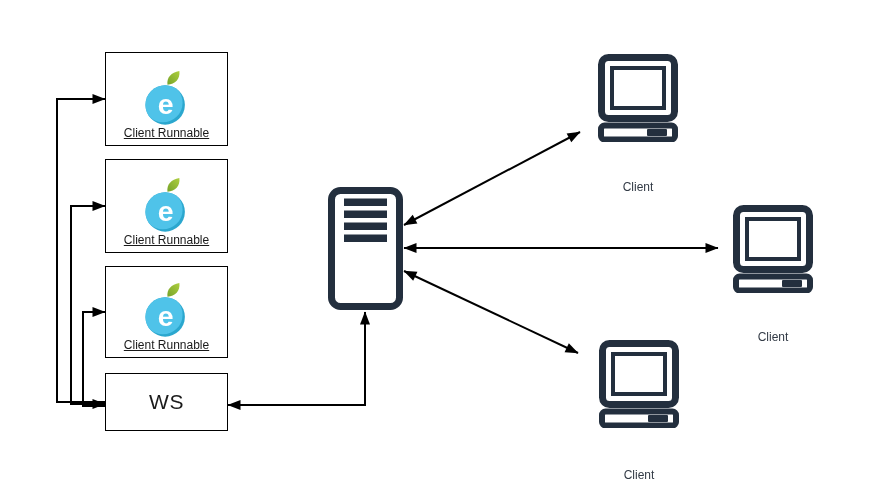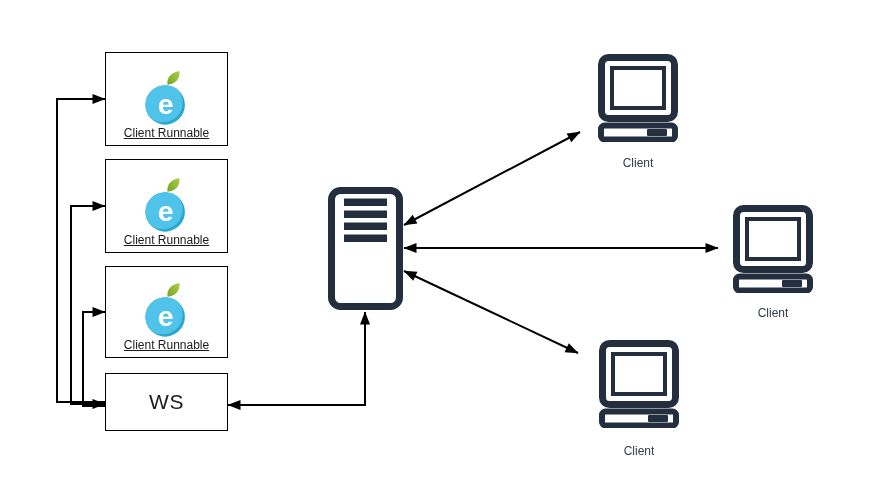--- a/index.html
+++ b/index.html
@@ -19,21 +19,21 @@
     padding-bottom:5px;line-height:14px;text-decoration:underline;
   }
   .wsbox{
     left:105px;top:373px;width:123px;height:58px;background:#ffffff;border:1.5px solid #000000;
     display:flex;align-items:center;justify-content:center;
   }
   .wsbox .wslabel{font-size:21px;color:#1a1a1a;letter-spacing:0.5px;}
   .iconwrap{position:absolute;z-index:2;}
   .clabel{
     position:absolute;z-index:2;width:122px;text-align:center;
-    font-size:12px;color:#333b46;line-height:14px;
+    font-size:12px;color:#333b46;line-height:14px;margin-top:24px;
   }
 </style>
 </head>
 <body>
 
 <div class="canvas">
 
   <svg width="0" height="0" style="position:absolute" aria-hidden="true">
     <defs>
       <marker id="arrow" markerWidth="14" markerHeight="11" refX="13" refY="5.5" orient="auto-start-reverse" markerUnits="userSpaceOnUse">

